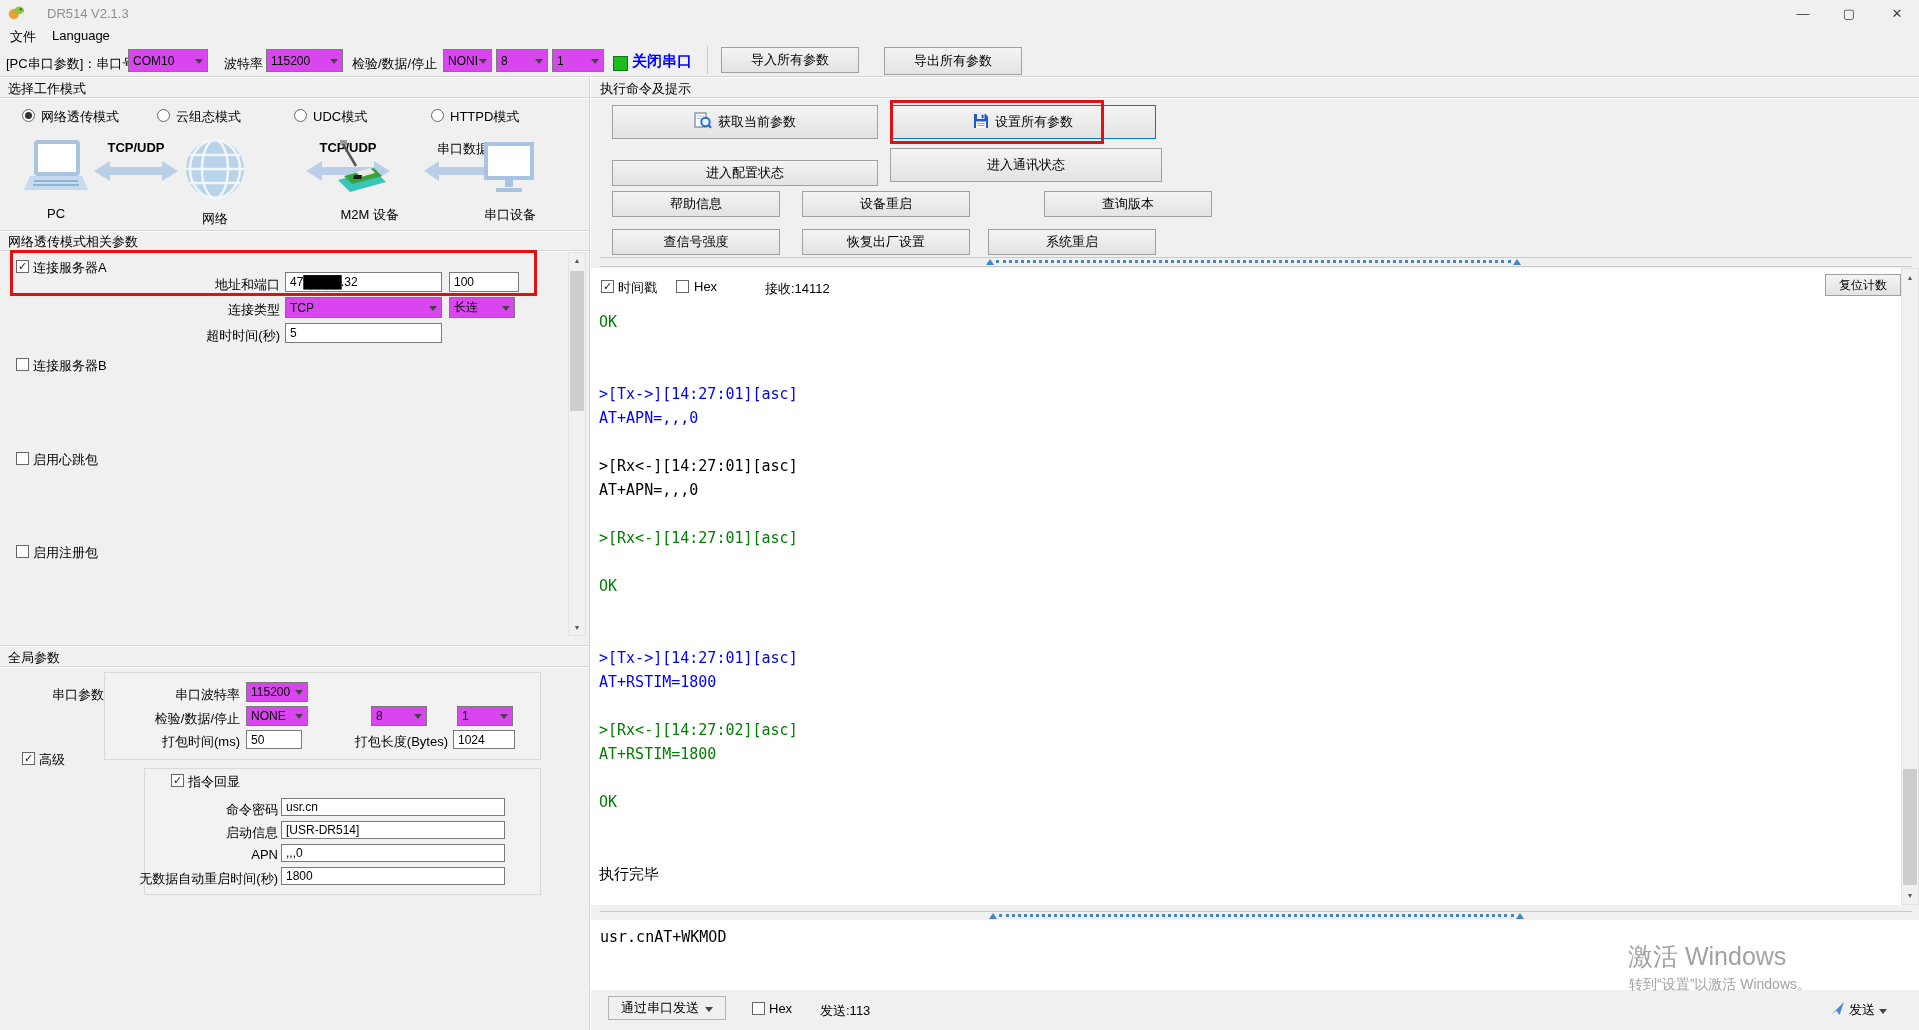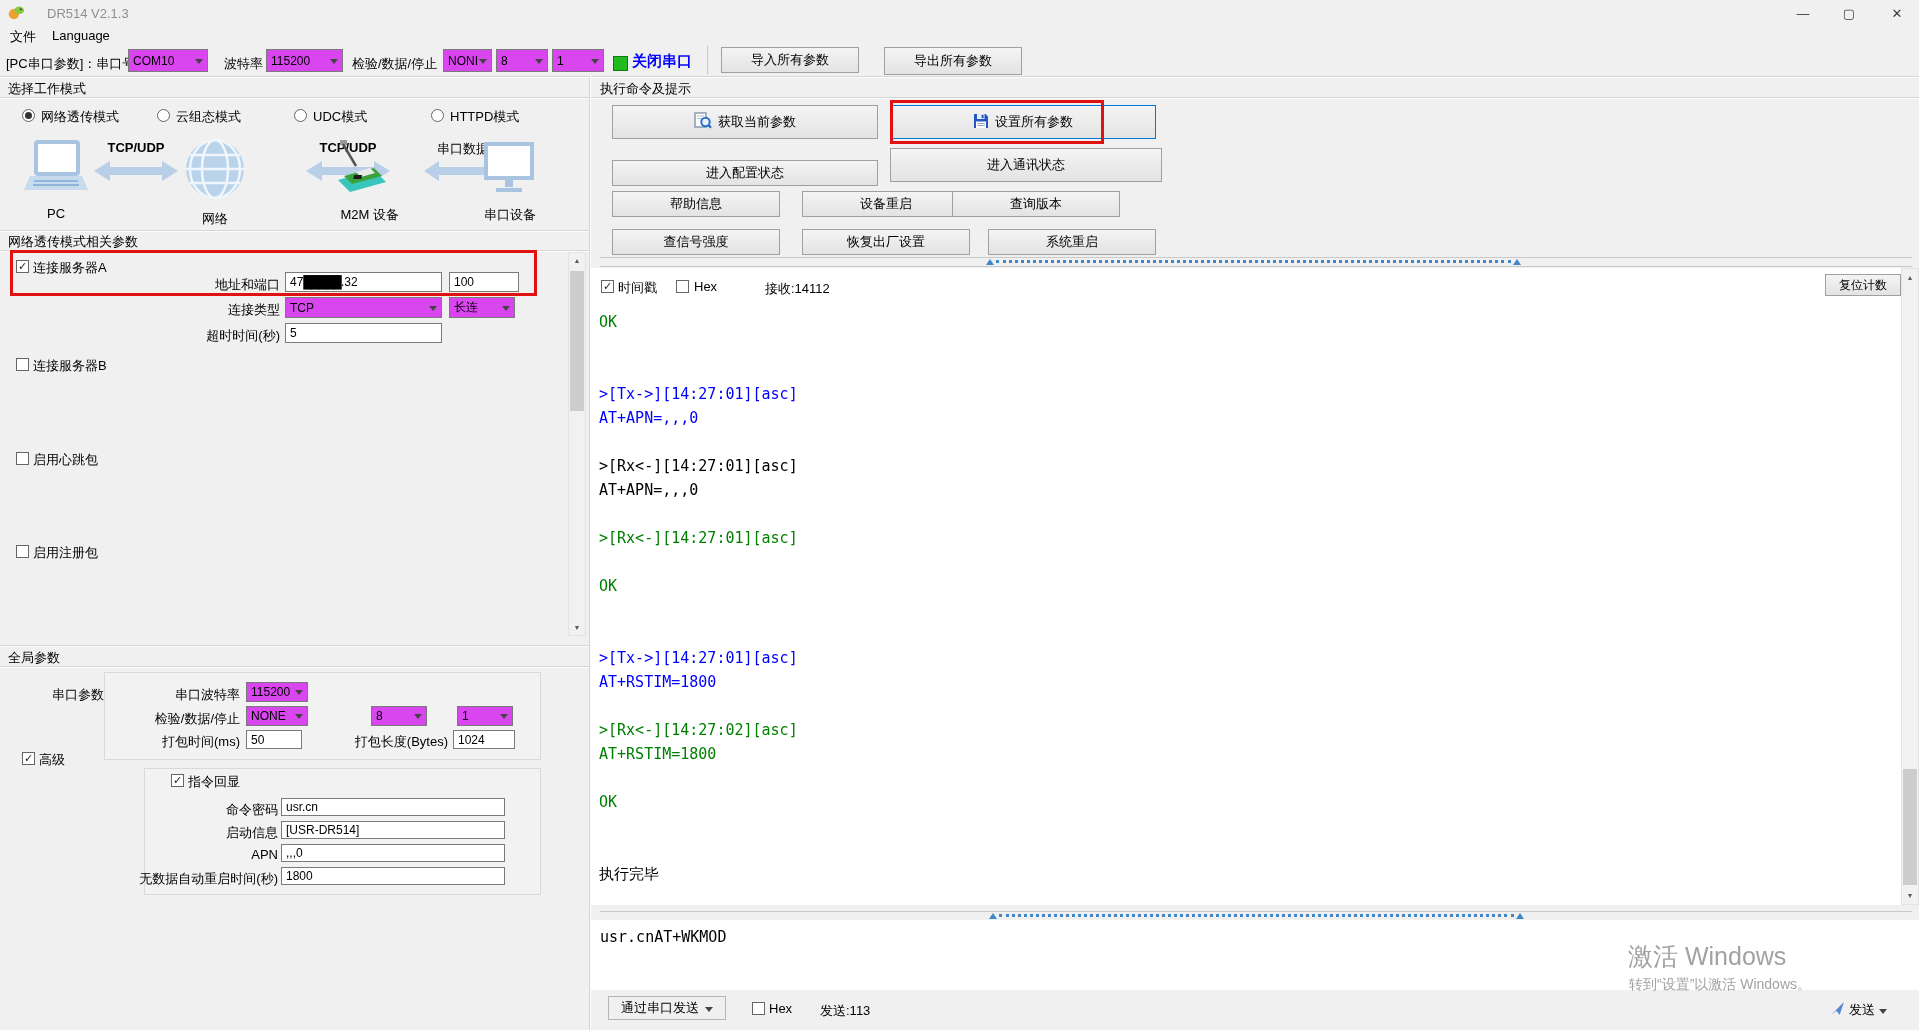--- a/index.html
+++ b/index.html
@@ -305,21 +305,21 @@
   <div class="btn" style="left:890px;top:148px;width:272px;height:34px;">
       <span>进入通讯状态</span>
     </div>
 
   <div class="btn" style="left:612px;top:191px;width:168px;height:26px;">
       <span>帮助信息</span>
     </div>
   <div class="btn" style="left:802px;top:191px;width:168px;height:26px;">
       <span>设备重启</span>
     </div>
-  <div class="btn" style="left:952px;top:191px;width:168px;height:26px;">
+  <div class="btn" style="left:1044px;top:191px;width:168px;height:26px;">
       <span>查询版本</span>
     </div>
 
   <div class="btn" style="left:612px;top:229px;width:168px;height:26px;">
       <span>查信号强度</span>
     </div>
   <div class="btn" style="left:802px;top:229px;width:168px;height:26px;">
       <span>恢复出厂设置</span>
     </div>
   <div class="btn" style="left:988px;top:229px;width:168px;height:26px;">

